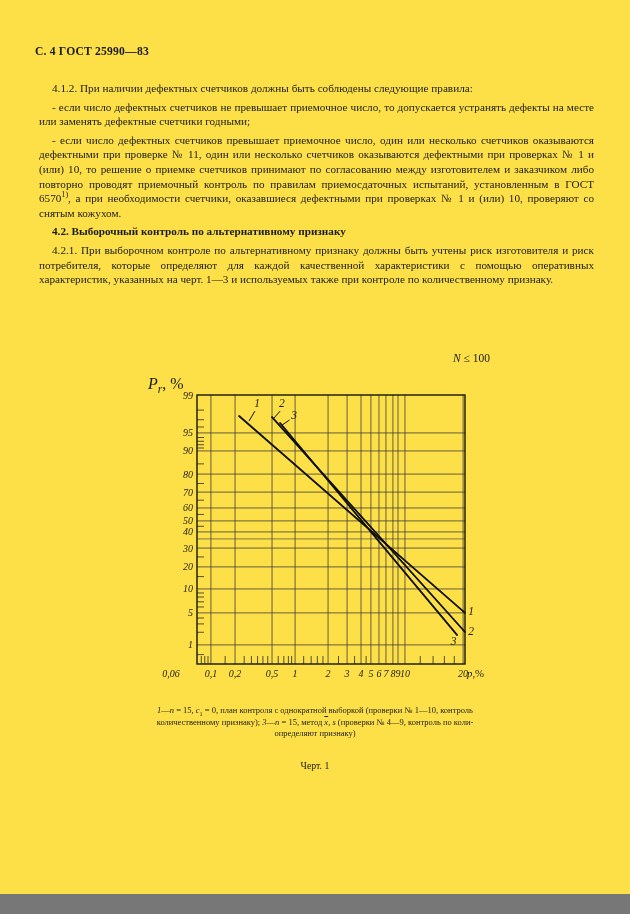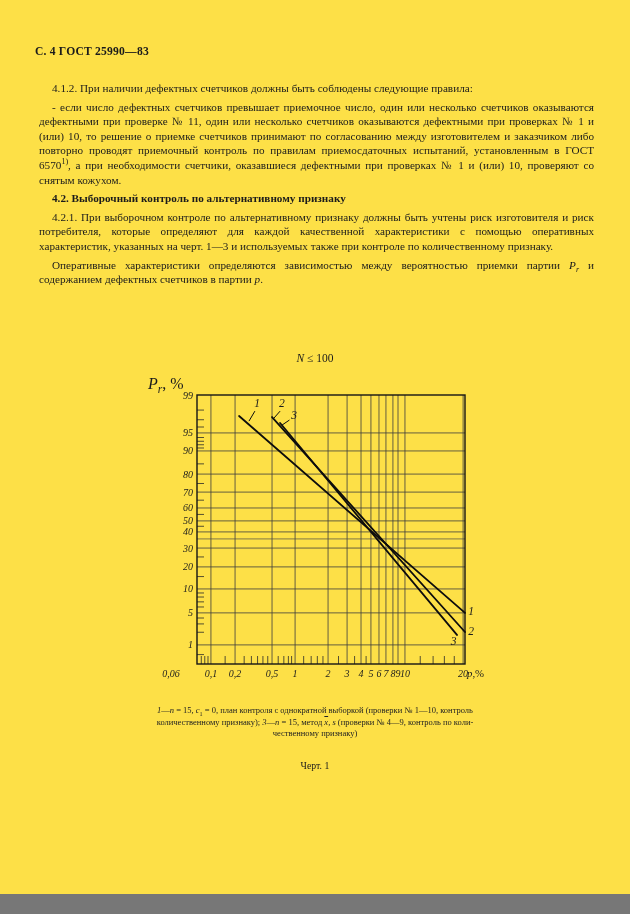--- a/index.html
+++ b/index.html
@@ -8,21 +8,21 @@
   .hdr{position:absolute;left:35px;top:45px;font-weight:bold;font-size:11.6px;letter-spacing:0.2px;}
   .body-text{position:absolute;left:35px;top:77px;width:563px;font-size:11.2px;line-height:14.6px;}
   .para{margin:4px;text-align:justify;}
   .para.ind{text-indent:13px;}
   .para.bd{font-weight:bold;}
   .it{font-style:italic;}
   .sb{vertical-align:sub;font-size:72%;line-height:0;}
   .sp{vertical-align:super;font-size:72%;line-height:0;}
   .ov{text-decoration:overline;}
   .chart{position:absolute;left:140px;top:333px;width:380px;height:357px;}
-  .chart-title{position:absolute;left:0;top:19px;width:350px;text-align:center;font-size:11.5px;}
+  .chart-title{position:absolute;left:0;top:19px;width:350px;text-align:right;font-size:11.5px;}
   .y-label{position:absolute;left:8px;top:42px;font-size:16px;}
   .x-label{position:absolute;left:327px;top:334px;font-size:10.8px;}
   svg{position:absolute;left:0;top:12px;}
   svg text{font-family:"Liberation Serif",serif;font-style:italic;font-size:10px;fill:#1c1c1c;}
   svg text.clabel{font-size:11.5px;}
   .grid{stroke:#3d3d3d;stroke-width:0.8;}
   .gridminor{stroke:#4a4a4a;stroke-width:0.7;}
   .tick{stroke:#2a2a2a;stroke-width:0.8;}
   .frame{fill:none;stroke:#141414;stroke-width:1.4;}
   .curve{stroke:#0d0d0d;stroke-width:1.8;fill:none;stroke-linecap:round;}
@@ -33,24 +33,24 @@
 </style>
 </head>
 <body>
 
 <div class="page">
 
   <div class="hdr">С. 4 ГОСТ 25990—83</div>
 
   <div class="body-text">
       <p class="para ind"><span>4.1.2. При наличии дефектных счетчиков должны быть соблюдены следующие правила:</span></p>
+      <p class="para ind"><span>- если число дефектных счетчиков не превышает приемочное число, то допускается устранять дефекты на месте или заменять дефектные счетчики годными;</span></p>
       <p class="para ind"><span>- если число дефектных счетчиков превышает приемочное число, один или несколько счетчиков оказываются дефектными при проверке № 11, один или несколько счетчиков оказываются дефектными при проверках № 1 и (или) 10, то решение о приемке счетчиков принимают по согласованию между изготовителем и заказчиком либо повторно проводят приемочный контроль по правилам приемосдаточных испытаний, установленным в ГОСТ 6570</span><span class="sp">1)</span><span>, а при необходимости счетчики, оказавшиеся дефектными при проверках № 1 и (или) 10, проверяют со снятым кожухом.</span></p>
       <p class="para ind bd"><span>4.2. Выборочный контроль по альтернативному признаку</span></p>
       <p class="para ind"><span>4.2.1. При выборочном контроле по альтернативному признаку должны быть учтены риск изготовителя и риск потребителя, которые определяют для каждой качественной характеристики с помощью оперативных характеристик, указанных на черт. 1—3 и используемых также при контроле по количественному признаку.</span></p>
-      <p class="para ind"><span>Оперативные характеристики определяются зависимостью между вероятностью приемки партии </span><span class="it">P</span><span class="it sb">r</span><span> и содержанием дефектных счетчиков в партии </span><span class="it">p</span><span>.</span></p>
     </div>
 
   <div class="chart">
     <div class="chart-title"><span class="it">N</span><span> ≤ 100</span></div>
     <div class="y-label"><span class="it">P</span><span class="it sb">r</span><span>, %</span></div>
     <div class="x-label"><span class="it">p</span><span>,%</span></div>
     <svg width="380" height="345" viewBox="0 0 380 345">
         <line x1="70.936" y1="50" x2="70.936" y2="319" class="grid"></line>
         <line x1="95.056" y1="50" x2="95.056" y2="319" class="grid"></line>
         <line x1="132.04000000000002" y1="50" x2="132.04000000000002" y2="319" class="grid"></line>
@@ -164,18 +164,18 @@
         <text x="53" y="225.391" text-anchor="end">20</text>
         <text x="53" y="247.44899999999998" text-anchor="end">10</text>
         <text x="53" y="271.39" text-anchor="end">5</text>
         <text x="53" y="303.401" text-anchor="end">1</text>
       </svg>
   </div>
 
   <div class="caption">
       <div><span class="it">1</span><span>—</span><span class="it">n</span><span> = 15, </span><span class="it">c</span><span class="sb">1</span><span> = 0, план контроля с однократной выборкой (проверки № 1—10, контроль</span></div>
       <div><span>количественному признаку); </span><span class="it">3</span><span>—</span><span class="it">n</span><span> = 15, метод </span><span class="it ov">x</span><span>, </span><span class="it">s</span><span> (проверки № 4—9, контроль по коли-</span></div>
-      <div><span>чественному признаку)</span></div>
+      <div><span>определяют признаку)</span></div>
     </div>
 
   <div class="fig-num">Черт. 1</div>
 
 </div>
 
 </body></html>

